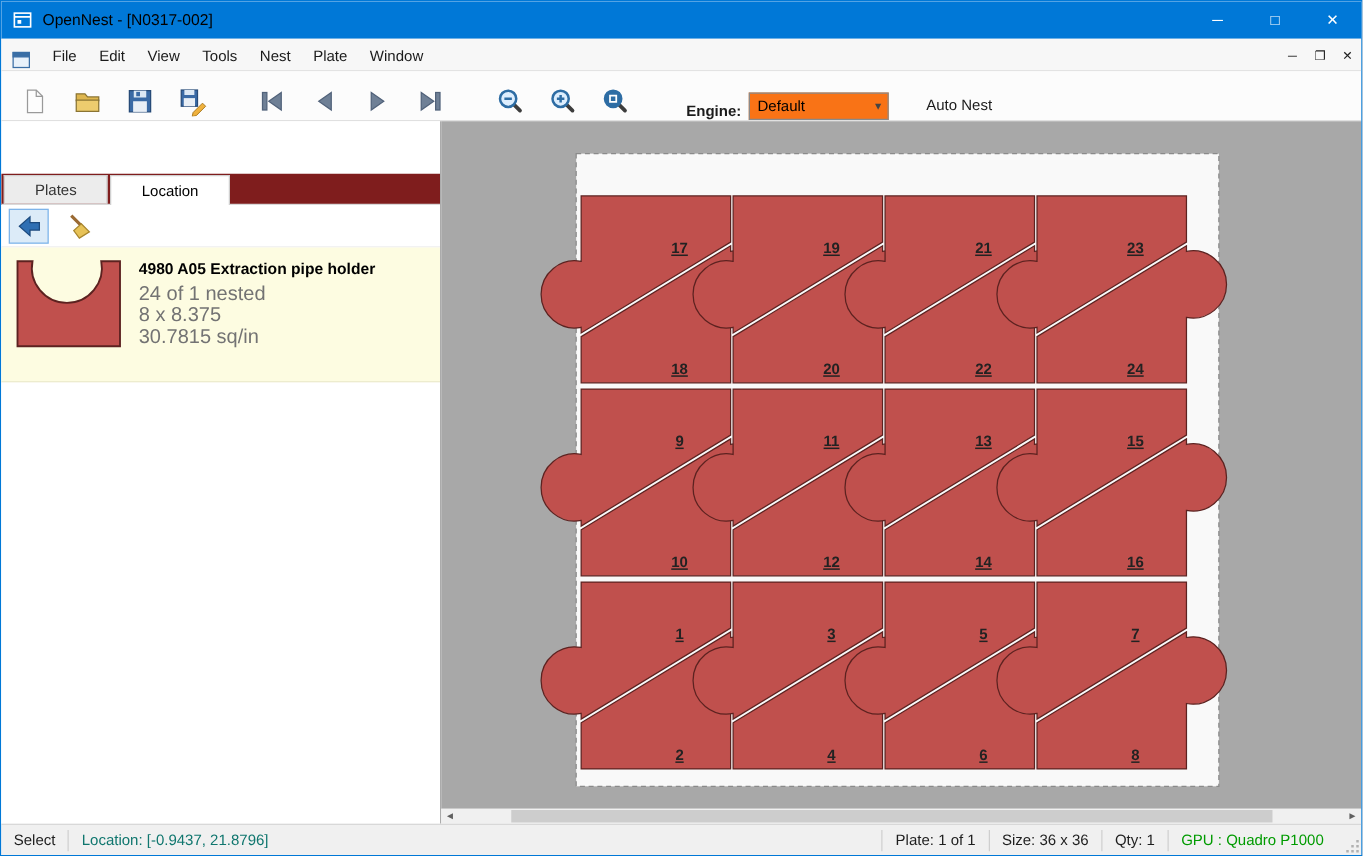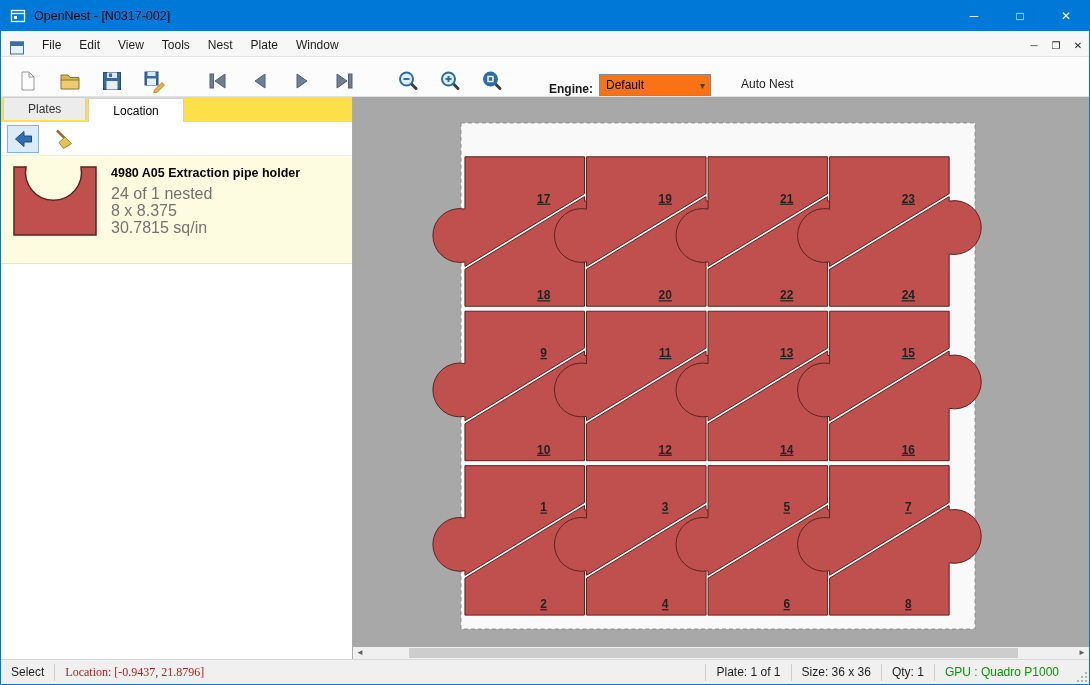--- a/index.html
+++ b/index.html
@@ -24,21 +24,21 @@
   .toolbar { height:40px; background:#fcfcfc; border-bottom:1px solid #e0e0e0; display:flex; align-items:flex-end; flex:0 0 40px; padding-left:12px; }
   .tb-btn { width:30px; height:30px; display:flex; align-items:center; justify-content:center; margin-right:12px; }
   .tb-gap { width:22px; }
   .tb-label { font-size:12px; font-weight:bold; color:#1b1b1b; margin:0 6px 0 30px; }
   .combo { width:112px; height:22px; border:1px solid #8a8a8a; background:#f97316; display:flex; align-items:center; font-size:12px; padding-left:6px; }
   .combo .arrow { margin-left:auto; padding:0 5px; color:#444; font-size:10px; }
   .autonest { font-size:12px; color:#1b1b1b; margin-left:22px; padding:5px 8px; }
   
   .content { flex:1; display:flex; min-height:0; }
   .left-panel { width:352px; flex:0 0 352px; background:#fff; border-right:1px solid #ababab; display:flex; flex-direction:column; }
-  .tabstrip { height:25px; background:#fde047; display:flex; align-items:flex-start; padding-left:2px; border-bottom:1px solid #d9d9d9; }
+  .tabstrip { height:25px; background:#7f1d1d; display:flex; align-items:center; padding-left:2px; border-bottom:1px solid #d9d9d9;margin-top:42px; }
   .tab { font-size:12px; padding:4px 24px; border:1px solid #d0d0d0; border-bottom:none; background:#ececec; color:#333; margin-right:2px; }
   .tab.active { background:#fff; position:relative; top:1px; padding-top:5px; color:#000; }
   .subtoolbar { height:34px; background:#fff; border-bottom:1px solid #eee; display:flex; align-items:center; padding-left:6px; }
   .sub-btn { width:32px; height:28px; display:flex; align-items:center; justify-content:center; margin-right:8px; }
   .sub-btn.toggled { background:#dcebf8; border:1px solid #7eb4ea; }
   .drawing-item { background:#fdfce1; border-bottom:1px solid #e8e6c8; display:flex; padding:6px 8px; height:108px; }
   .thumb { flex:0 0 92px; }
   .item-text { padding-left:10px; padding-top:4px; }
   .item-title { font-size:12.5px; font-weight:bold; color:#000; margin-bottom:5px; }
   .item-line { font-size:16px; color:#737373; line-height:17px; }
@@ -48,21 +48,21 @@
   .canvas-svg { display:block; background:#a8a8a8; }
   .part-num { font:bold 12px "Liberation Sans", sans-serif; fill:#222; text-anchor:middle; text-decoration:underline; }
   .hscrollbar { height:12px; background:#f0f0f0; display:flex; align-items:center; flex:0 0 12px; }
   .scroll-arrow { width:14px; font-size:8px; color:#606060; text-align:center; line-height:12px; }
   .scroll-track { flex:1; position:relative; height:12px; }
   .scroll-thumb { position:absolute; left:6%; width:86%; top:1px; height:10px; background:#cdcdcd; }
   
   .statusbar { height:25px; flex:0 0 25px; background:#f0f0f0; border-top:1px solid #d8d8d8; display:flex; align-items:center; font-size:12px; color:#1e1e1e; }
   .sb-item { padding:0 10px; white-space:nowrap; }
   .sb-sep { width:1px; height:17px; background:#cfcfcf; }
-  .sb-loc { color:#b91c1c;font-family:Liberation Serif, serif; }
+  .sb-loc { color:#0f766e; }
   .sb-gpu { color:#009b00; }
   .sb-right { margin-left:auto; display:flex; align-items:center; height:100%; }
   .grip { width:16px; height:16px; margin-left:4px; align-self:flex-end; }
 </style>
 </head>
 <body>
 
 <div class="window">
 
   <div class="titlebar">

